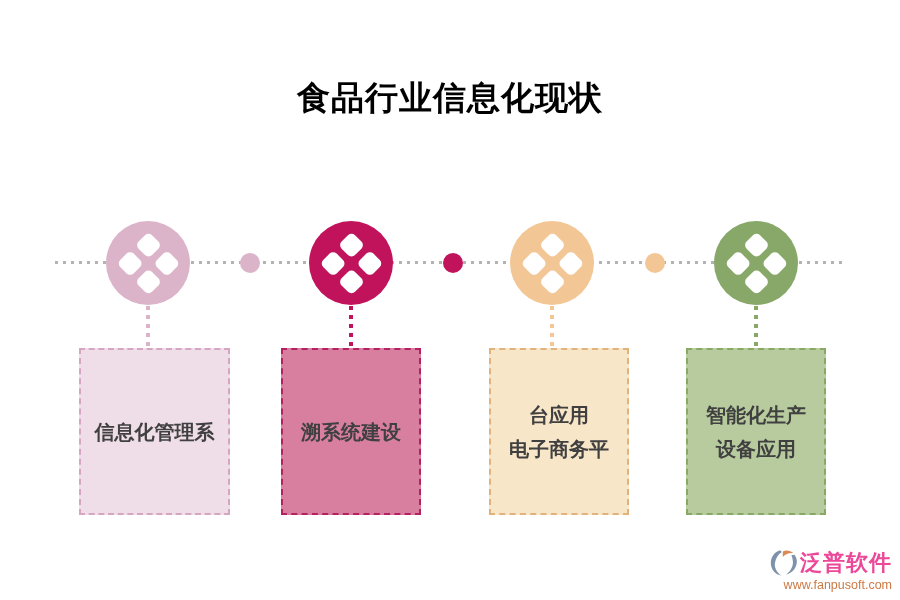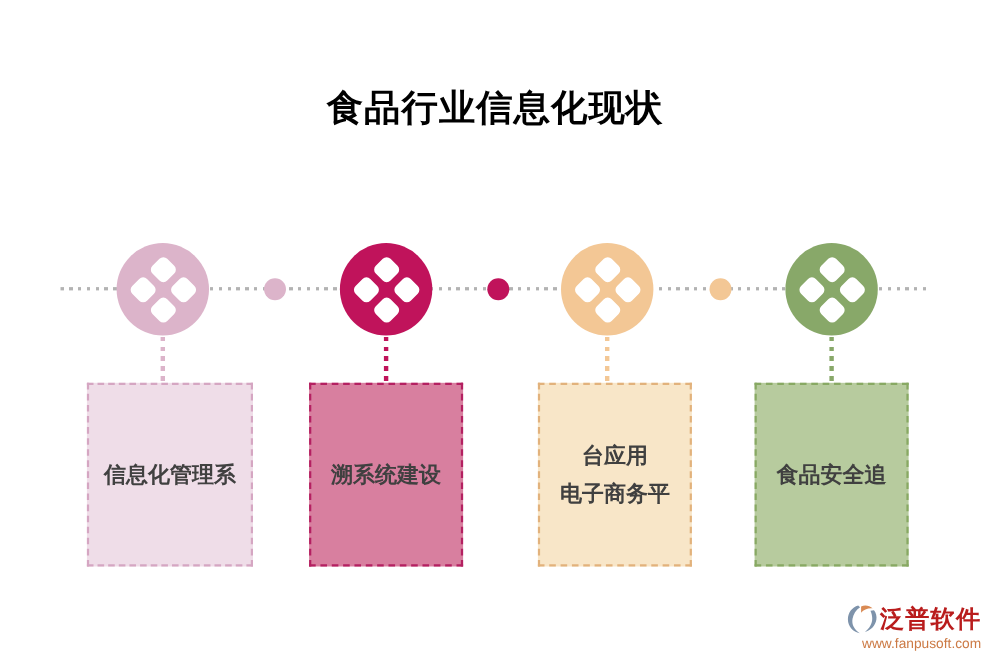--- a/index.html
+++ b/index.html
@@ -129,30 +129,31 @@
       <div class="diamond-grid">
         <span></span>
           <span></span>
           <span></span>
           <span></span>
       </div>
     </div>
     <div class="vconn" style="--circle: #88a869; --fill: #b7cb9e; --border: #88a963;"></div>
     <div class="box" style="--circle: #88a869; --fill: #b7cb9e; --border: #88a963;">
       <div>
-        <span style="display:block">食品安全追</span>
+        <span style="display:block">智能化生产</span>
+        <span style="display:block">设备应用</span>
       </div>
     </div>
   </div>
 
   <div class="watermark">
     <div class="brand-row">
       <svg width="30" height="30" viewBox="0 0 32 32">
         <path d="M13 2.5 C7 4.2 3 9.5 3 16 c0 7 5 12.5 11.5 13.5 C9.2 26.2 6.5 21 7.5 15.5 8.3 11 10.8 6.8 14.8 4.3 Z" fill="#7e93ab"></path>
         <path d="M15.8 3.6 C19.2 1.8 24 2.4 27 5.4 22.5 5 18.3 6.6 15.8 9.6 Z" fill="#d98a54"></path>
         <path d="M28.3 7.2 C30.3 9.8 31.2 13 30.6 16.4 c-1.1 6-5.6 10.4-11.1 11.9 4.5-3.5 7.1-8 7.1-13 0-2.6-.6-5.2-1.7-7.7 Z" fill="#7e93ab"></path>
       </svg>
-      <span class="brand-name" style="color: #b91c1c;">泛普软件</span>
+      <span class="brand-name" style="color: #ec4899;">泛普软件</span>
     </div>
     <span class="brand-url" style="color: rgb(204, 122, 69);">www.fanpusoft.com</span>
   </div>
 
 </div>
 
 </body></html>

